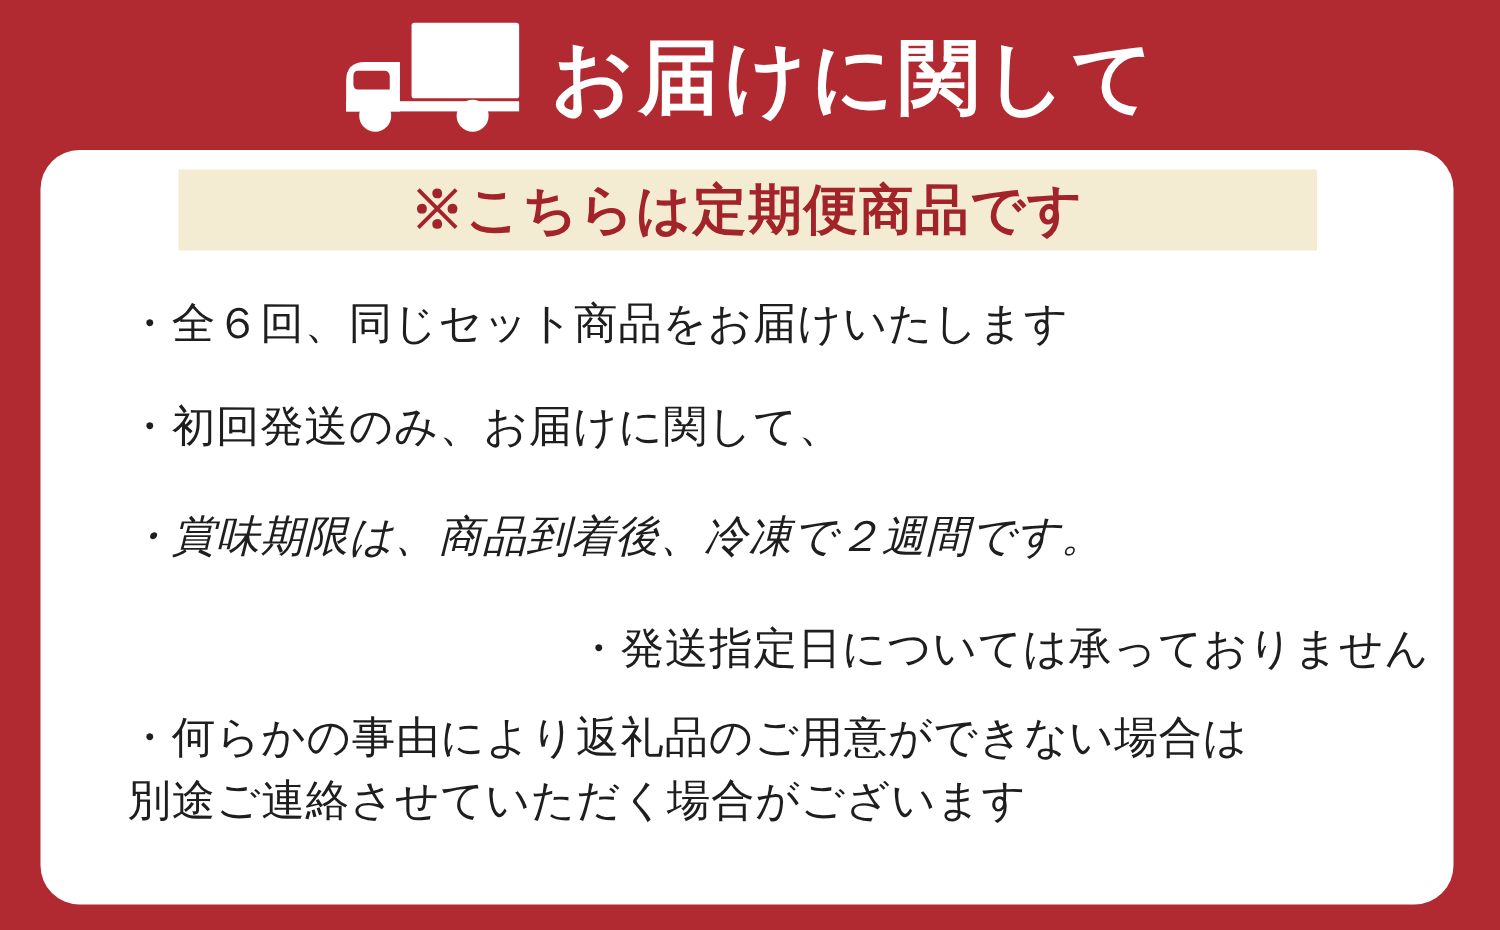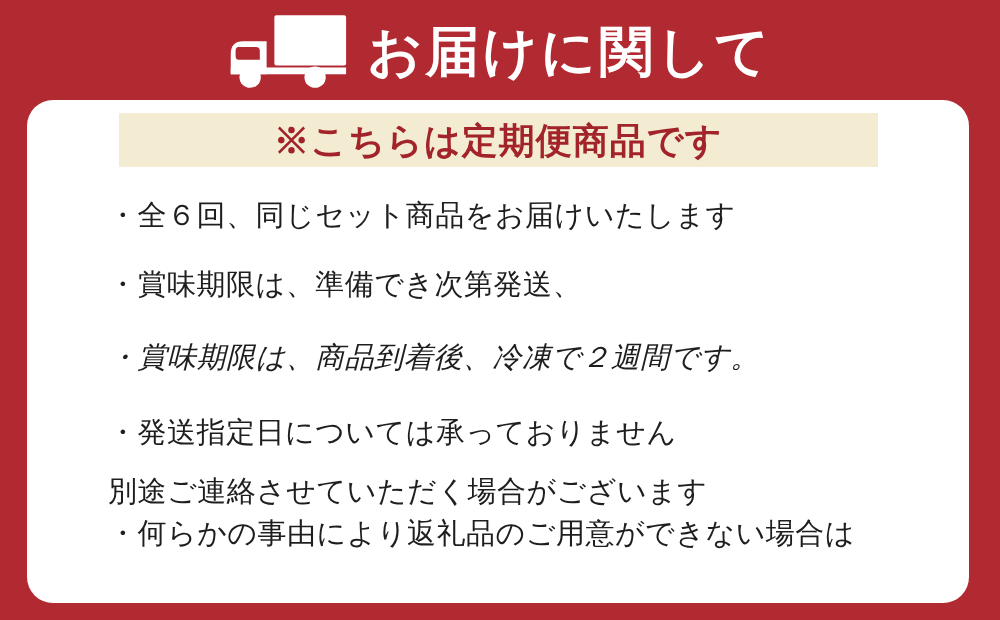--- a/index.html
+++ b/index.html
@@ -65,36 +65,36 @@
   }
   .notice-banner-text {
     color: var(--accent-dark-red);
     font-size: 36px;
     font-weight: bold;
     letter-spacing: 1px;
     line-height: 1;
     white-space: nowrap;
   }
   .bullet-list {
-    padding-left: 81px;
+    padding-left: 58px;
     padding-right: 16px;
     margin-top: 18px;
   }
   .bullet-item {
     color: var(--body-text);
     font-size: 29px;
     font-weight: 500;
     line-height: 42px;
     letter-spacing: 0.5px;
   }
   .bullet-line { white-space: nowrap; }
   .bullet-item-1 { margin-top: 27px; }
   .bullet-item-2 { margin-top: 27px; }
   .bullet-item-3 { margin-top: 31px; font-style: italic; }
-  .bullet-item-4 { margin-top: 33px; }
+  .bullet-item-4 { margin-top: 33px; text-align: right; }
   .bullet-item-5 { margin-top: 17px; }
 </style>
 </head>
 <body>
 
 <div class="page">
 
   <div class="header">
     <div class="truck-icon-wrap">
       <svg viewBox="0 0 130 78" xmlns="http://www.w3.org/2000/svg" aria-hidden="true">
@@ -120,31 +120,31 @@
       <div class="notice-banner-text">※こちらは定期便商品です</div>
     </div>
 
     <div class="bullet-list">
 
       <div class="bullet-item bullet-item-1">
         <div class="bullet-line">・全６回、同じセット商品をお届けいたします</div>
       </div>
 
       <div class="bullet-item bullet-item-2">
-        <div class="bullet-line">・賞味期限は、準備でき次第発送、</div>
+        <div class="bullet-line">・初回発送のみ、お届けに関して、</div>
       </div>
 
       <div class="bullet-item bullet-item-3">
         <div class="bullet-line">・賞味期限は、商品到着後、冷凍で２週間です。</div>
       </div>
 
       <div class="bullet-item bullet-item-4">
         <div class="bullet-line">・発送指定日については承っておりません</div>
       </div>
 
       <div class="bullet-item bullet-item-5">
+        <div class="bullet-line">・何らかの事由により返礼品のご用意ができない場合は</div>
         <div class="bullet-line">別途ご連絡させていただく場合がございます</div>
-        <div class="bullet-line">・何らかの事由により返礼品のご用意ができない場合は</div>
       </div>
 
     </div>
   </div>
 </div>
 
 </body></html>

